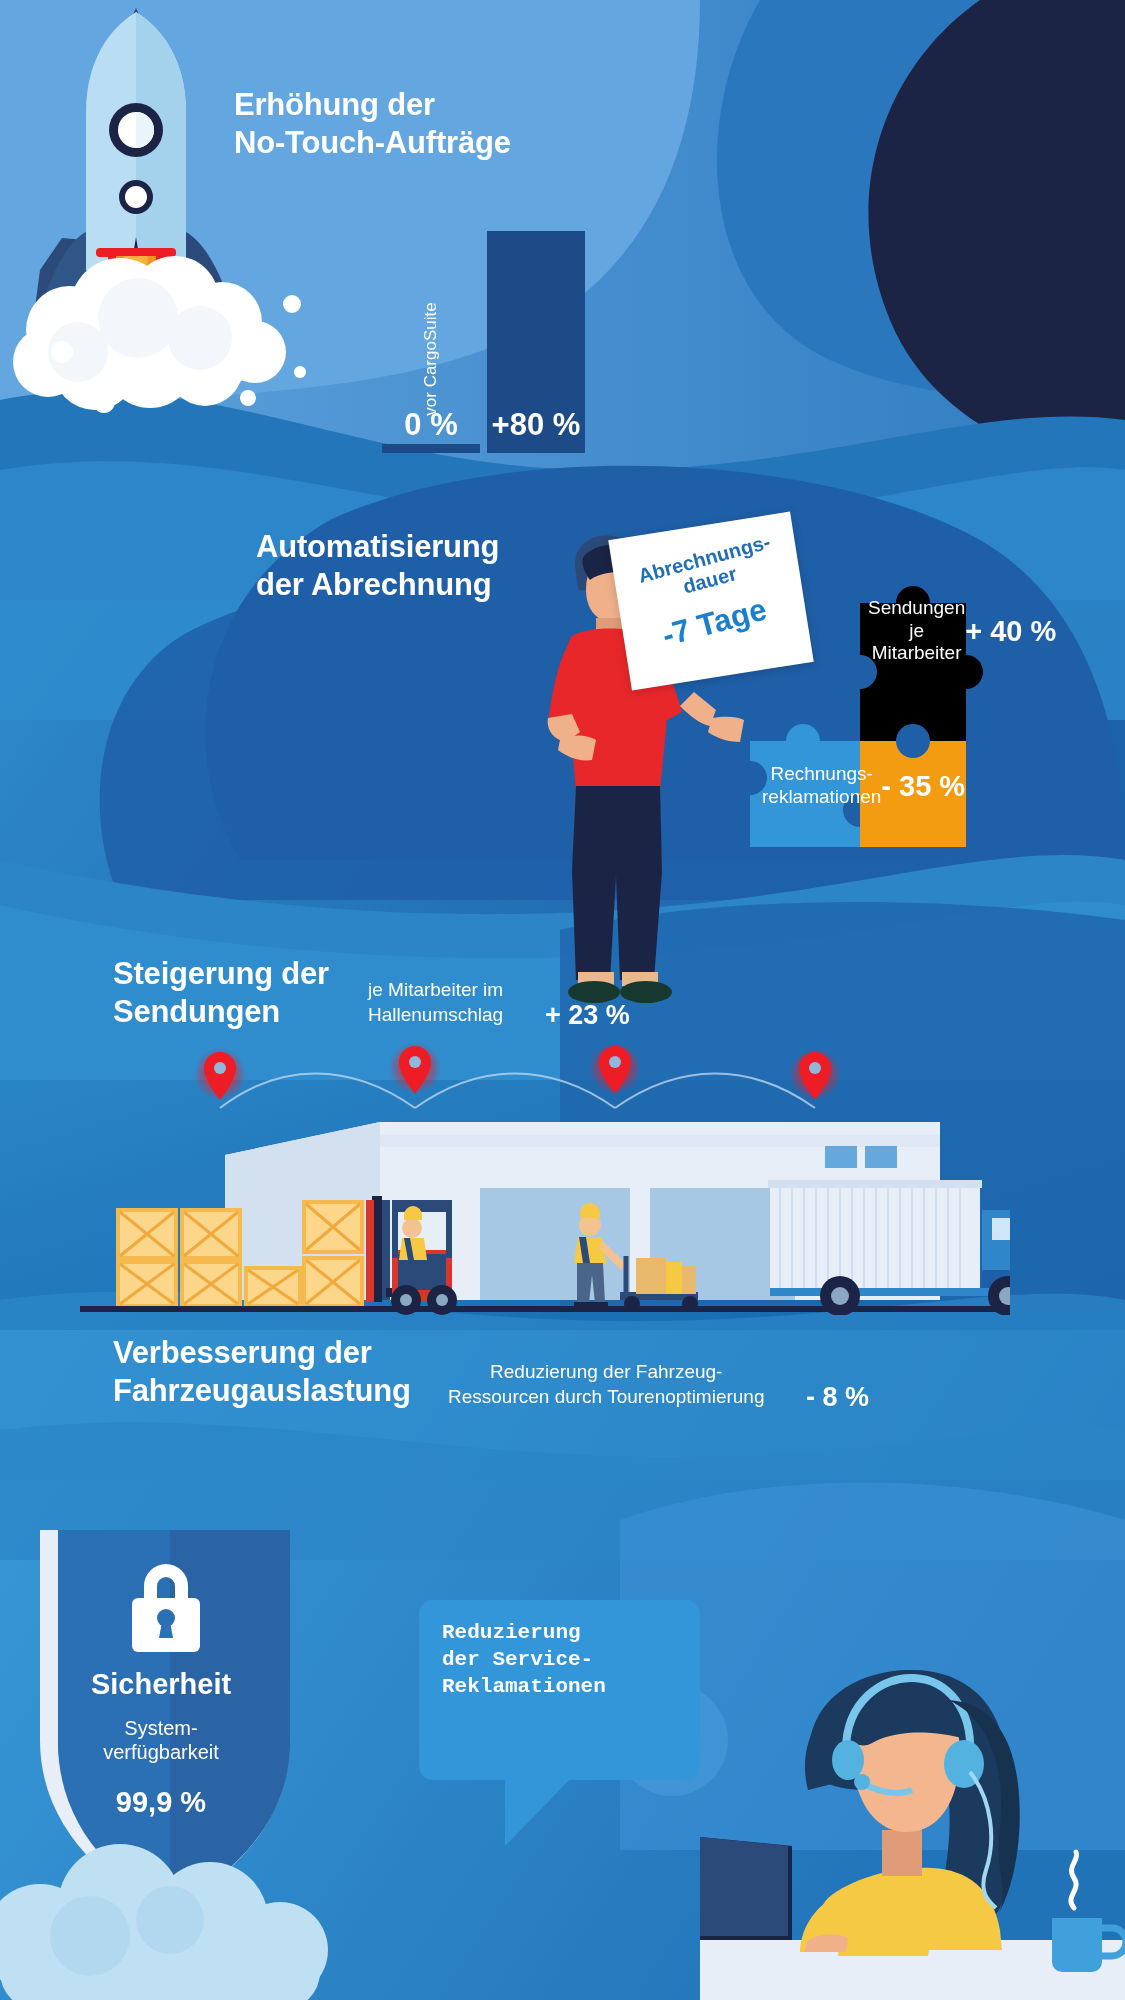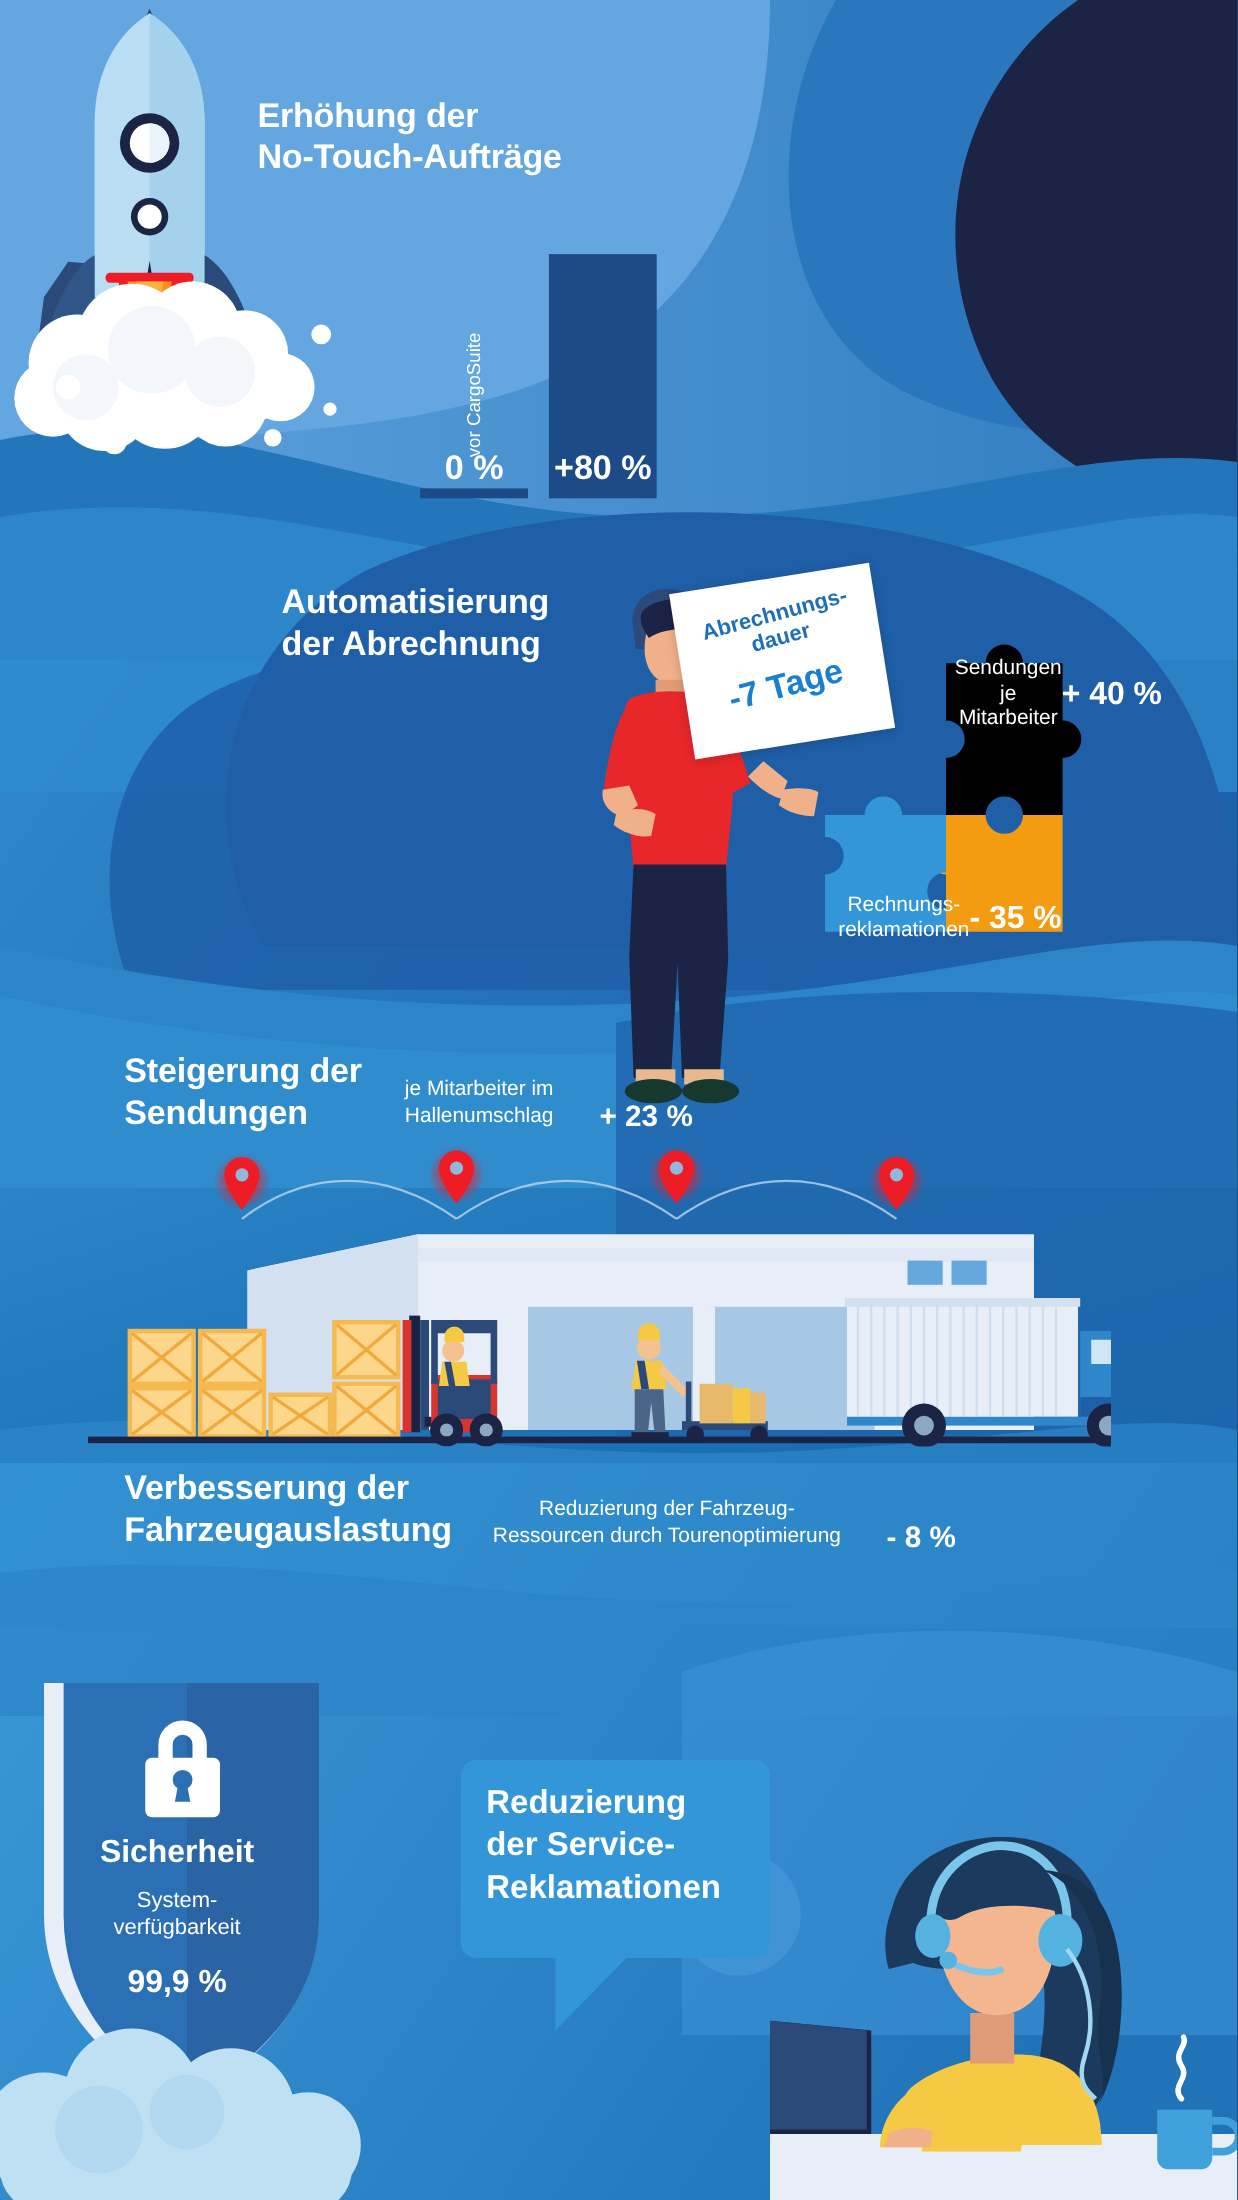--- a/index.html
+++ b/index.html
@@ -84,22 +84,23 @@
   #shield-val   { position:absolute; left:0; top:1786px; width:322px; text-align:center;
                   color:#fff; font-weight:bold; font-size:29px; }
 
   
   #bubble {
     position:absolute; left:419px; top:1600px; width:281px; height:180px;
     background:#3296d8; border-radius:14px;
   }
   #bubble-text {
     position:absolute; left:23px; top:20px; width:250px;
-    color:#fff; font-weight:bold; font-size:30px; line-height:1.28;
+    color:#fff; font-weight:bold; font-size:21px; line-height:1.28;
     white-space:pre-line;
+    font-family:Liberation Mono, monospace;
   }
   #badge {
     position:absolute; left:672px; top:1621px; width:130px; height:130px;
     border-radius:50%; overflow:hidden; background:#c8e2ef;
   }
   #badge .top-half {
     position:absolute; left:0; top:0; width:100%; height:53px;
     display:flex; align-items:center; justify-content:center;
   }
   #badge .top-half span { color:#ffffff; font-size:19px; }
@@ -233,21 +234,21 @@
 
   <div class="layer hd hd-lg" id="sec1-title">Erhöhung der
 No-Touch-Aufträge</div>
 
   <div id="bars">
     <div class="bar-col" style="left:0;">
       <div class="bar-lbl" style="bottom:84px;">vor CargoSuite</div>
       <div class="bar-val" style="bottom:10px;">0 %</div>
       <div class="bar-rect" style="height:9px;"></div>
     </div>
-    <div class="bar-col" style="right:0;border-radius:29px;">
+    <div class="bar-col" style="right:12px;border-radius:29px;">
       <div class="bar-lbl" style="bottom:124px;">mit CargoSuite</div>
       <div class="bar-val" style="bottom:10px; z-index:3;">+80 %</div>
       <div class="bar-rect" style="height:222px;"></div>
     </div>
   </div>
 
   <div class="layer hd hd-lg" id="sec2-title">Automatisierung
 der Abrechnung</div>
 
   <div id="note">
@@ -264,21 +265,21 @@
 
     <path d="M72,186 h36 a17,17 0 1,1 34,0 h40 v52 a17,17 0 1,0 0,34 v20 h-110 v-52 a17,17 0 1,0 0,-34 Z" fill="#3296d8"></path>
   </svg>
 
   <div class="puz" style="left:858px; top:558px; width:158px; height:144px;">
     <div class="lbl">Sendungen je
 Mitarbeiter</div>
     <div class="num">+ 40 %</div>
   </div>
 
-  <div class="puz" style="left:752px; top:760px; width:166px; height:148px;">
+  <div class="puz" style="left:752px; top:711px; width:166px; height:148px;">
     <div class="lbl">Rechnungs-
 reklamationen</div>
     <div class="num">- 35 %</div>
   </div>
 
 
   <div class="layer hd hd-lg" id="sec3-title">Steigerung der
 Sendungen</div>
   <div class="layer sub" id="sec3-sub">je Mitarbeiter im
 Hallenumschlag</div>

